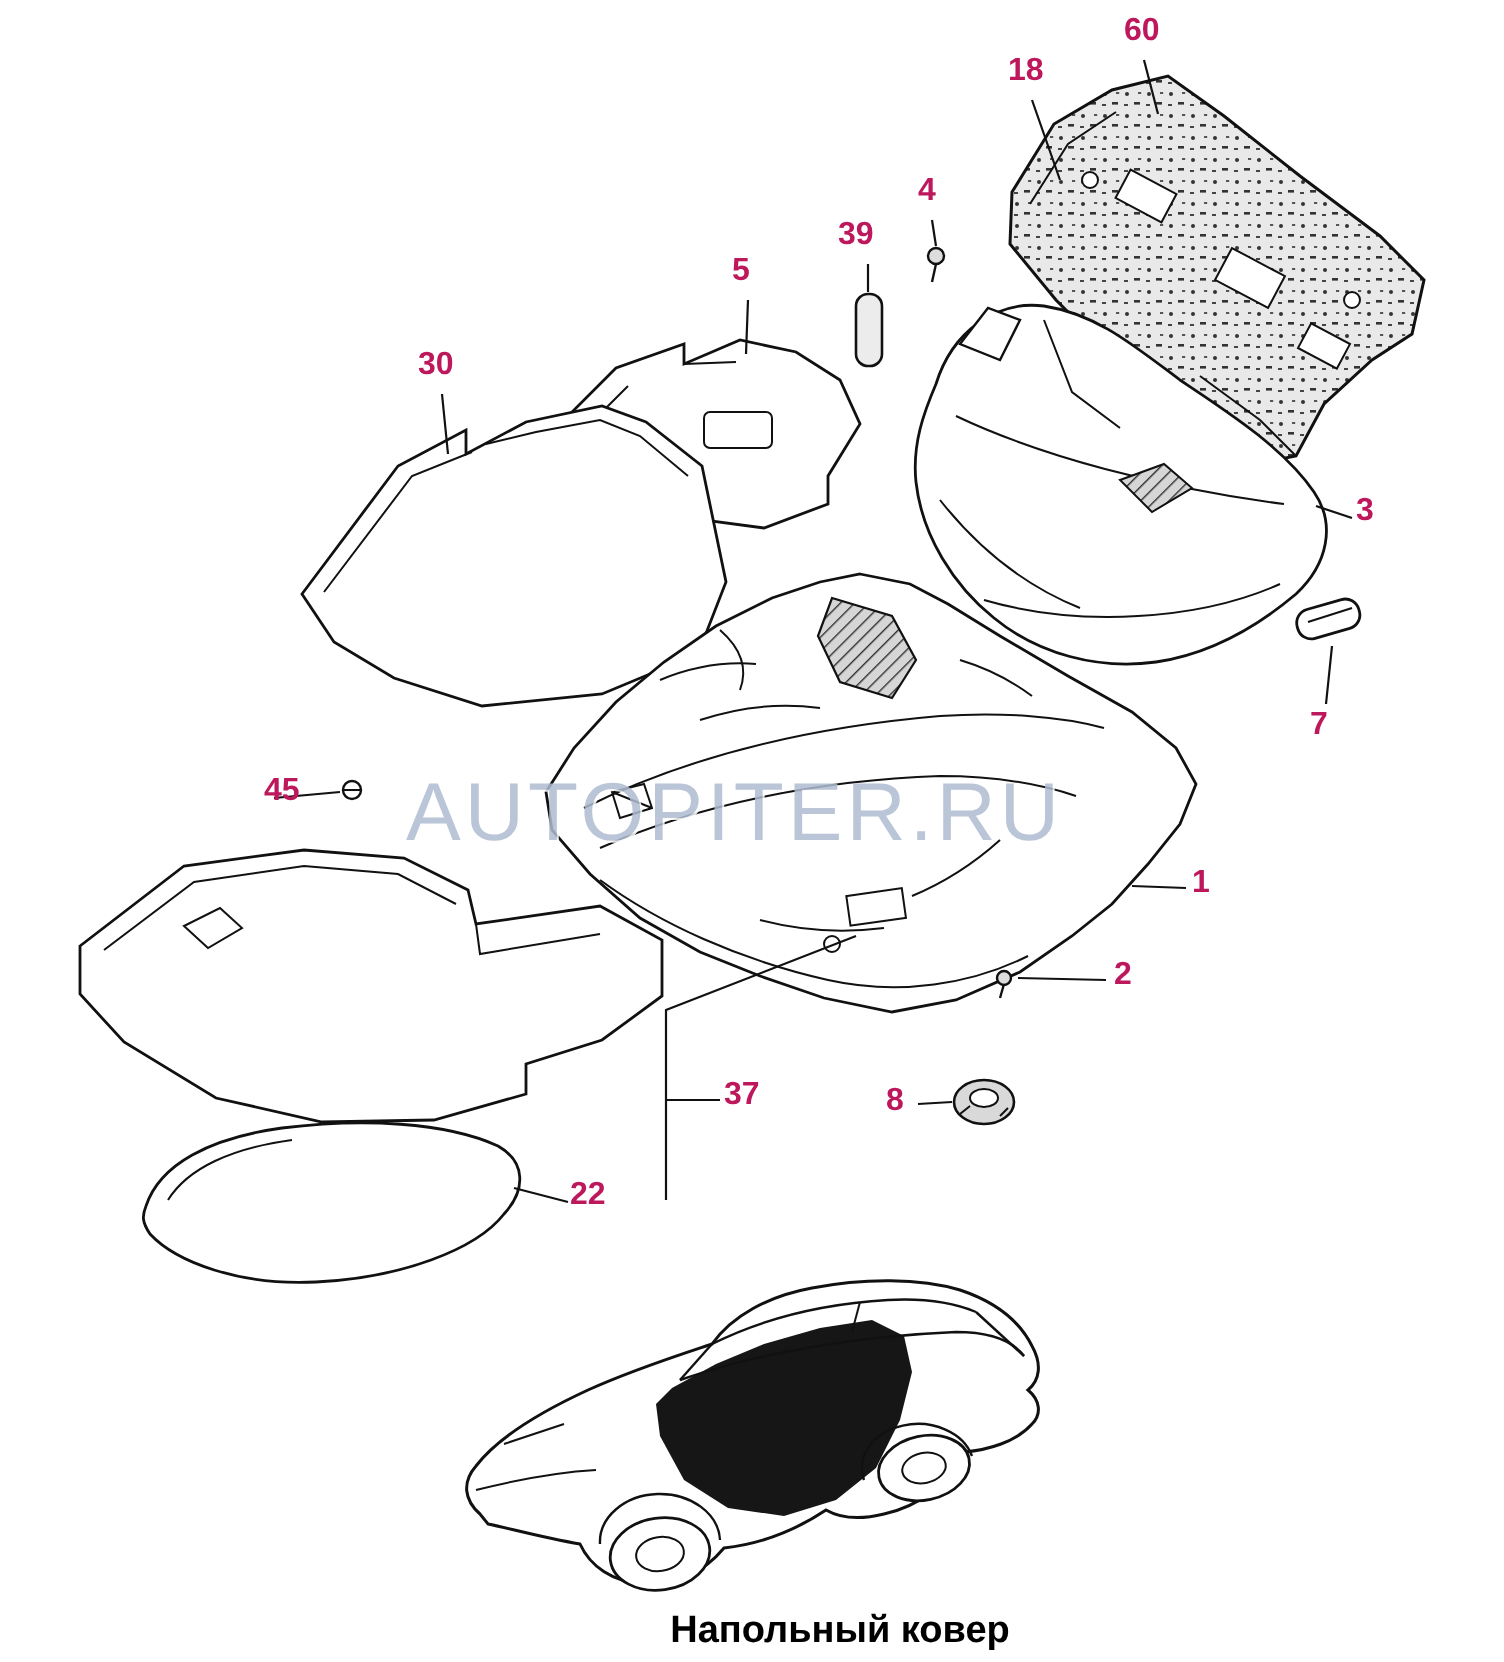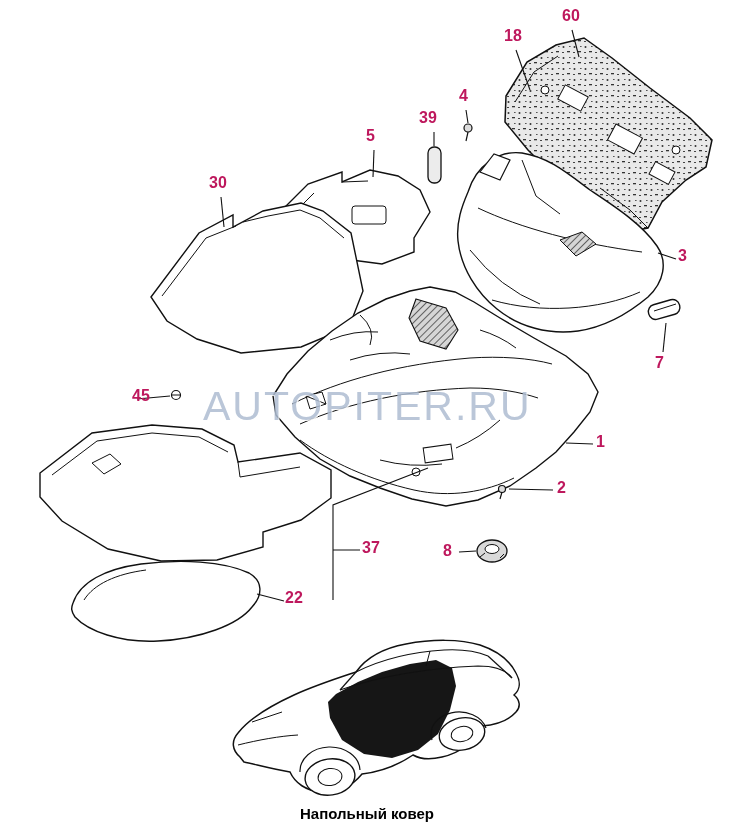--- a/index.html
+++ b/index.html
@@ -4,21 +4,21 @@
 <style>
   *{margin:0;padding:0;box-sizing:border-box}
   html,body{background:#ffffff;font-family:"Liberation Sans",sans-serif}
   .stage{position:relative;width:752px;height:831px;background:#fff;overflow:hidden}
   svg.art{position:absolute;left:0;top:0}
   .callout{position:absolute;font-weight:bold;font-size:16px;color:#be185d;line-height:1;cursor:pointer;
            font-family:"Liberation Sans",sans-serif}
   .watermark{position:absolute;left:203px;top:383px;font-size:41px;font-weight:normal;letter-spacing:2px;
              color:#aebdd2;opacity:.85;text-shadow:1px 1px 0 #ffffff;user-select:none;
              font-family:"Liberation Sans",sans-serif}
-  .caption{position:absolute;left:300px;top:805px;width:240px;font-size:15px;
+  .caption{position:absolute;left:300px;top:805px;width:240px;text-align:center;font-size:19px;
            font-weight:bold;color:#000}
 </style>
 </head>
 <body>
 
 <div class="stage">
 
   <svg class="art" width="752" height="831" viewBox="0 0 752 831">
     <defs>
       <pattern id="speckle" width="11" height="11" patternUnits="userSpaceOnUse">

